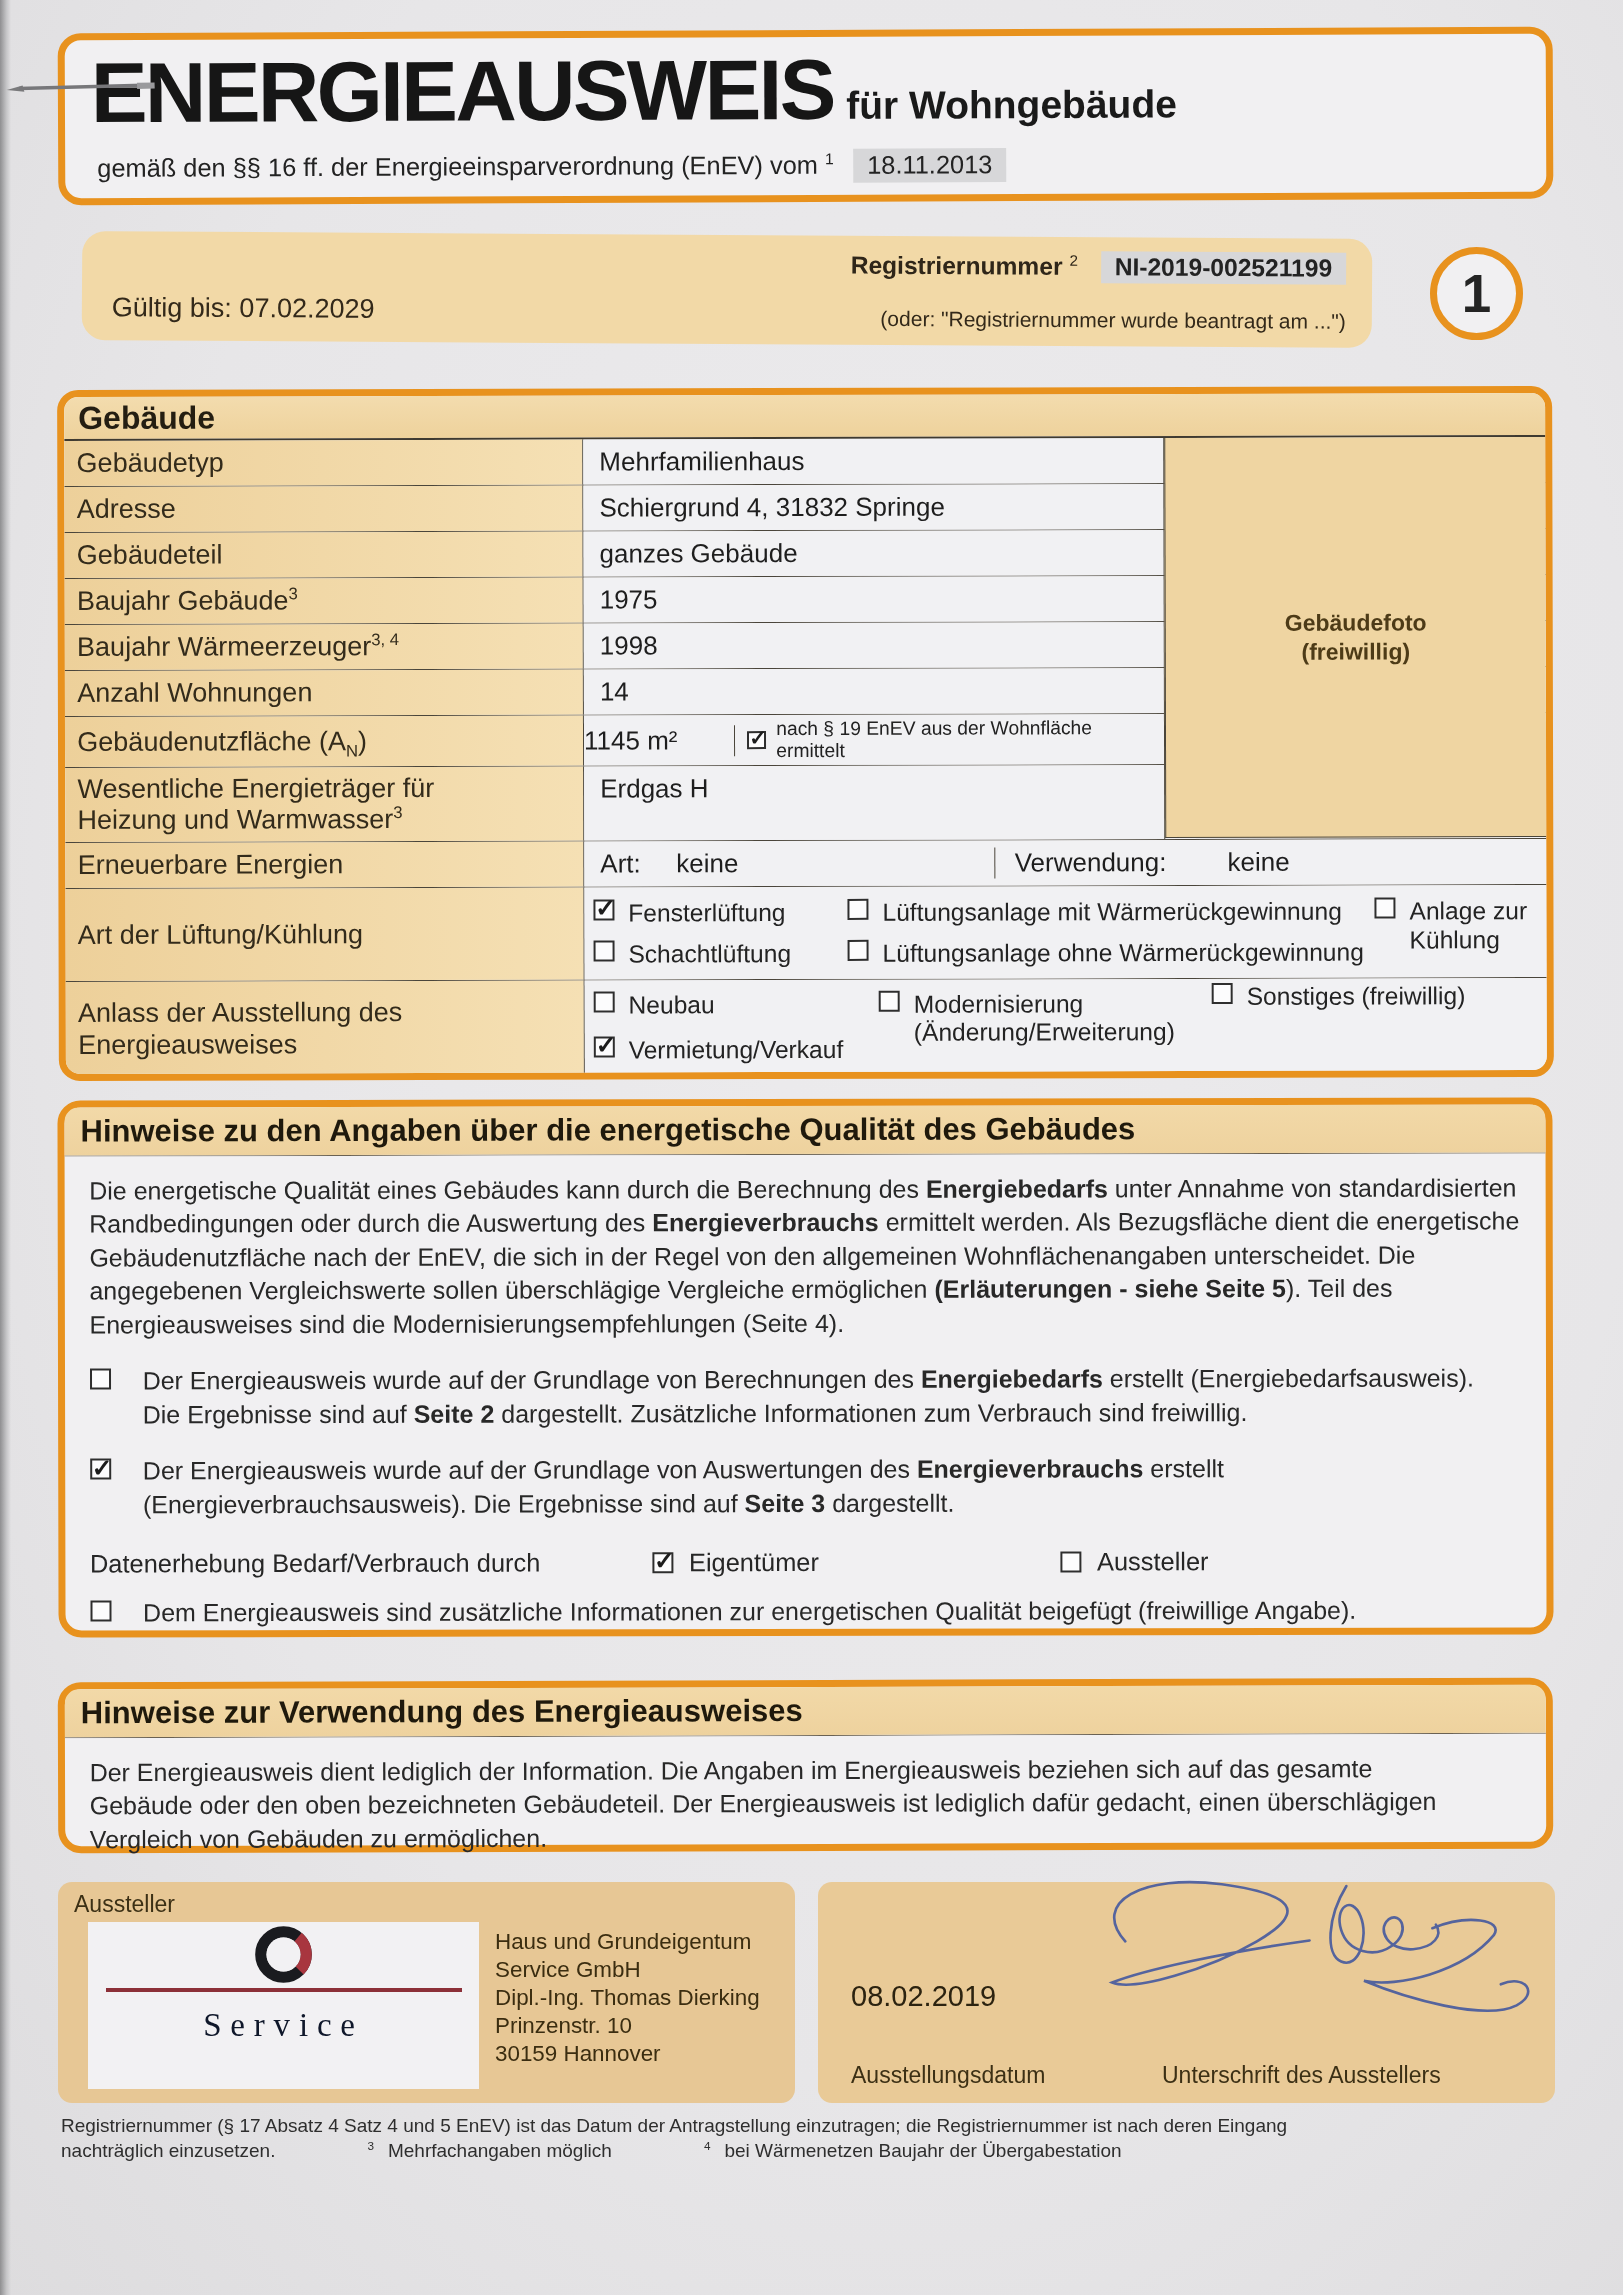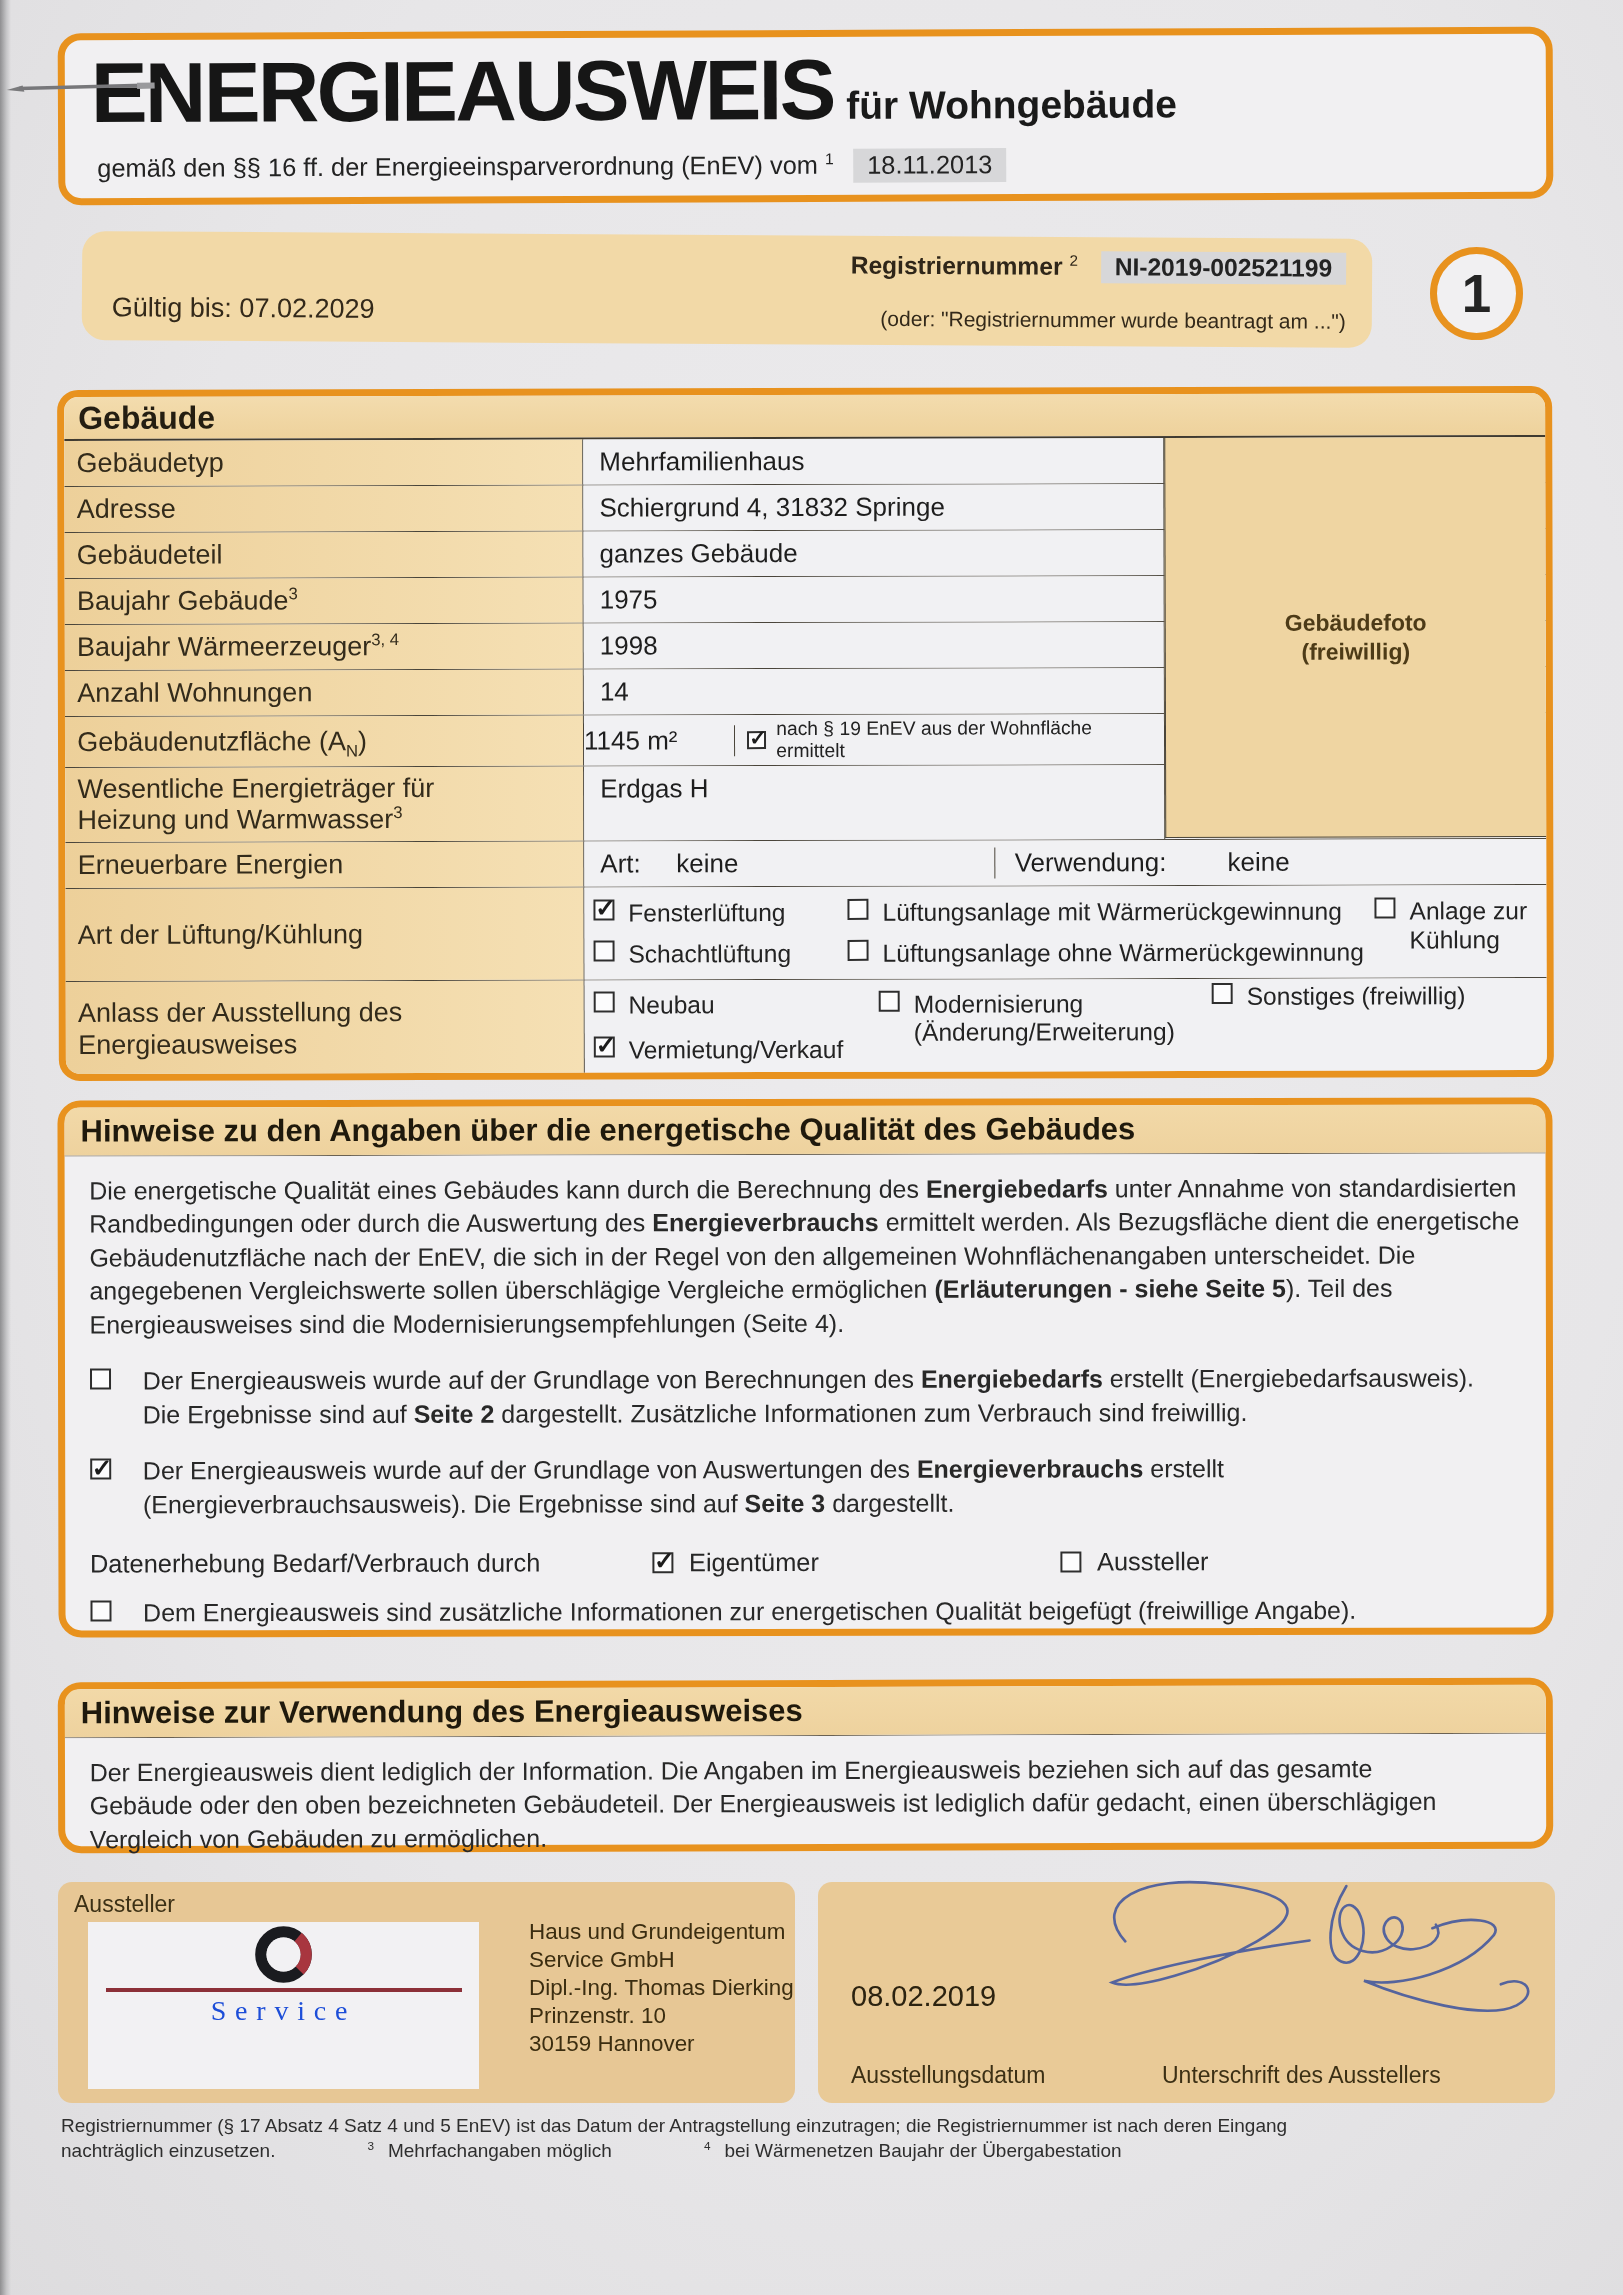--- a/index.html
+++ b/index.html
@@ -82,22 +82,22 @@
 
   
   .issuer-left{left:58px;top:1882px;width:737px;height:221px;background:#e7c795;}
   .issuer-right{left:818px;top:1882px;width:737px;height:221px;background:#e9ca97;}
   .iss-label{position:absolute;left:16px;top:8.8px;font-size:23px;color:#3c3015;}
   .logo-panel{position:absolute;left:30px;top:40px;width:391px;height:167px;background:#f2f1f3;
       display:flex;flex-direction:column;align-items:center;box-sizing:border-box;padding-top:1.8px;}
   .logo-line1{font-family:"Liberation Serif", serif;font-weight:bold;font-size:33px;color:#2a2f38;white-space:nowrap;margin-top:1.8px;}
   .logo-amp{color:#9e2f3a;}
   .logo-rule{width:356px;height:3.5px;background:#8c2f38;margin-top:3.5px;}
-  .logo-line2{font-family:"Liberation Serif", serif;font-size:28px;letter-spacing:8.8px;color:#1d4ed8;margin-top:3px;}
-  .addr{position:absolute;left:437px;top:36px;font-size:22.4px;line-height:1.25;color:#3b2d10;margin-left:34px;}
+  .logo-line2{font-family:"Liberation Serif", serif;font-size:33px;letter-spacing:8.8px;color:#0f172a;margin-top:15px;}
+  .addr{position:absolute;left:437px;top:46px;font-size:22.4px;line-height:1.25;color:#3b2d10;}
   .issue-date{position:absolute;left:33px;top:98px;font-size:29px;color:#2c2310;}
   .sig-label{position:absolute;font-size:23px;color:#3c3015;bottom:14px;}
   .signature{position:absolute;left:202px;top:-33px;width:544px;height:211px;z-index:3;pointer-events:none;}
 
   
   .footnotes{position:absolute;left:61px;top:2113px;width:1536px;font-size:19px;line-height:1.32;color:#2e2e2e;}
   .footnotes .gap-l{display:inline-block;width:105px;}
   .footnotes .gap-m{display:inline-block;width:92px;}
   .footnotes .gap-s{display:inline-block;width:14px;}
 </style>

